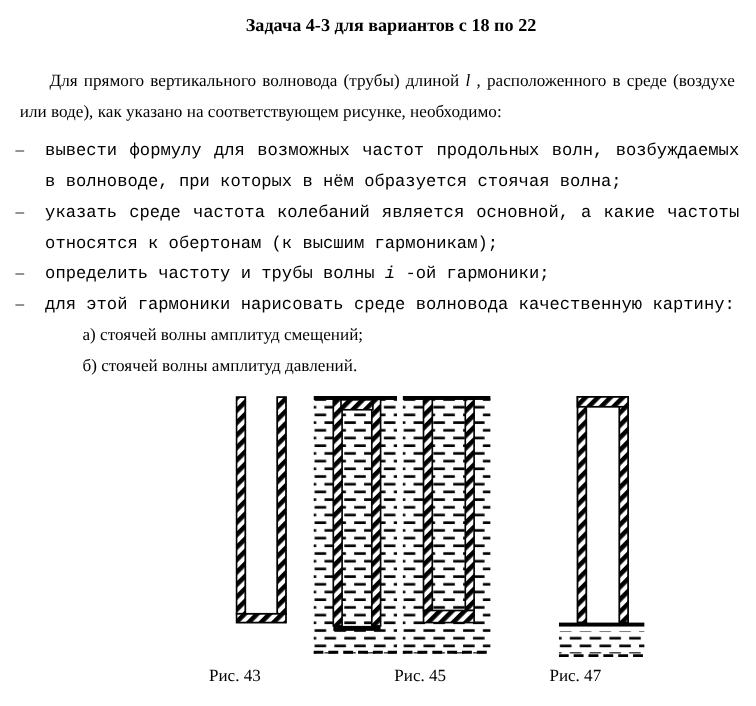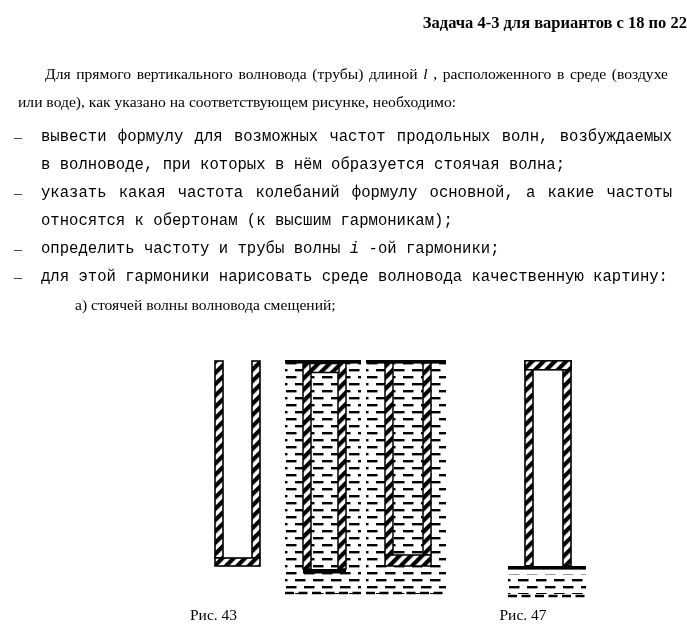--- a/index.html
+++ b/index.html
@@ -3,21 +3,21 @@
 <meta charset="utf-8">
 <style>
   html,body { margin:0; padding:0; }
   body {
     width:687px; height:642px;
     background:#ffffff; color:#000000;
     font-family:"Liberation Serif", serif;
     position:relative; overflow:hidden;
   }
   .title {
-    text-align:right; font-weight:bold;
+    text-align:center; font-weight:bold;
     font-size:16.5px; padding-top:13px;padding-left:24px;
   }
   .content {
     position:absolute; left:14px; right:15px; top:56px;
     font-size:15.6px; line-height:28px; text-align:justify;
   }
   .intro { margin:4px; text-indent:27px; }
   .list { margin-top:7px; }
   .bullet { display:flex; }
   .bullet .marker { width:27px; flex:none; }
@@ -55,31 +55,32 @@
 <div class="content">
   <p class="intro"><span>Для прямого вертикального волновода (трубы) длиной </span><span class="var">l</span><span> , расположенного в среде (воздухе или воде), как указано на соответствующем рисунке, необходимо:</span></p>
 
   <div class="list">
     <div class="bullet">
       <span class="marker">–</span>
       <span class="btext">вывести формулу для возможных частот продольных волн, возбуждаемых в волноводе, при которых в нём образуется стоячая волна;</span>
     </div>
     <div class="bullet">
       <span class="marker">–</span>
-      <span class="btext">указать какая частота колебаний формулу основной, а какие частоты относятся к обертонам (к высшим гармоникам);</span>
+      <span class="btext">указать среде частота колебаний является основной, а какие частоты относятся к обертонам (к высшим гармоникам);</span>
     </div>
     <div class="bullet">
       <span class="marker">–</span>
       <span class="btext"><span>определить частоту и трубы волны </span><span class="var">i</span><span> -ой гармоники;</span></span>
     </div>
     <div class="bullet">
       <span class="marker">–</span>
       <span class="btext">для этой гармоники нарисовать среде волновода качественную картину:</span>
     </div>
-    <div class="subitem">а) стоячей волны волновода смещений;</div>
+    <div class="subitem">а) стоячей волны амплитуд смещений;</div>
+    <div class="subitem">б) стоячей волны амплитуд давлений.</div>
   </div>
 </div>
 
 <div class="figrow">
 
   <div class="figblock" style="left:166px; top:360px; width:47px; height:282px">
     <svg width="47" height="208">
       <rect x="1" y="1" width="8" height="197" fill="url(#hatch)" stroke="#000" stroke-width="1.6"></rect>
       <rect x="38" y="1" width="8" height="197" fill="url(#hatch)" stroke="#000" stroke-width="1.6"></rect>
       <rect x="1" y="198" width="45" height="8" fill="url(#hatch)" stroke="#000" stroke-width="1.6"></rect>
@@ -101,20 +102,21 @@
 
   <div class="figblock" style="left:318px; top:360px; width:80px; height:282px">
     <svg width="80" height="240">
       <rect x="0" y="2" width="80" height="232" fill="url(#water)"></rect>
       <rect x="0" y="0" width="80" height="3.6" fill="#000"></rect>
       <rect x="19" y="3" width="8" height="192" fill="url(#hatch)" stroke="#000" stroke-width="1.5"></rect>
       <rect x="57" y="3" width="8" height="192" fill="url(#hatch)" stroke="#000" stroke-width="1.5"></rect>
       <rect x="19" y="195" width="46" height="11" fill="url(#hatch)" stroke="#000" stroke-width="1.5"></rect>
       <line x1="0" y1="233" x2="80" y2="233" stroke="#000" stroke-width="2.6" stroke-dasharray="9 4.5"></line>
     </svg>
+    <div class="caption">Рис. 45</div>
   </div>
 
 
   <div class="figblock" style="left:460px; top:360px; width:78px; height:332px">
     <svg width="78" height="240">
       <rect x="17" y="0.8" width="8" height="205" fill="url(#hatch)" stroke="#000" stroke-width="1.6"></rect>
       <rect x="55" y="0.8" width="8" height="205" fill="url(#hatch)" stroke="#000" stroke-width="1.6"></rect>
       <rect x="17" y="0.8" width="46" height="9" fill="url(#hatch)" stroke="#000" stroke-width="1.6"></rect>
       <rect x="0" y="206" width="78" height="3.6" fill="#000"></rect>
       <rect x="0" y="214" width="78" height="20" fill="url(#water)"></rect>

